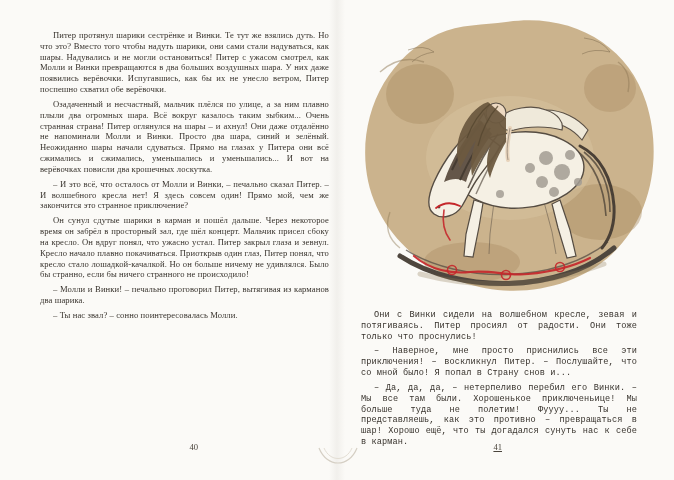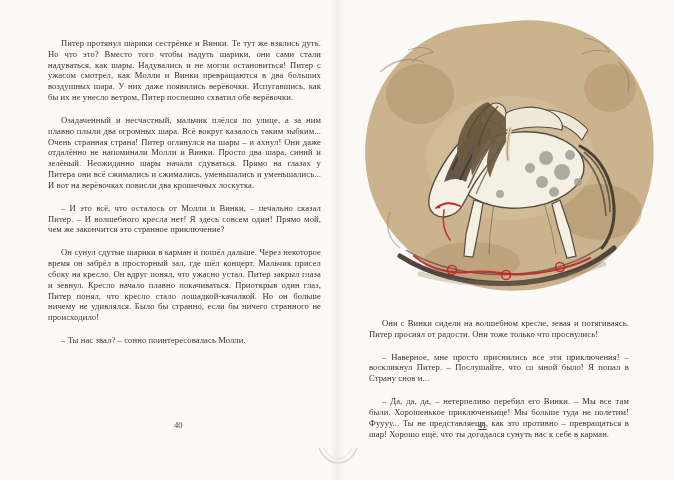--- a/index.html
+++ b/index.html
@@ -10,44 +10,45 @@
     color:#37322c;
   }
   .gutter{
     position:absolute;left:329px;top:0;width:16px;height:480px;
     background:linear-gradient(90deg,rgba(0,0,0,0) 0%,rgba(110,100,85,.07) 50%,rgba(0,0,0,0) 100%);
   }
   .page-text{
     position:absolute;text-align:justify;font-size:8.6px;line-height:1.26;
     hyphens:auto;-webkit-hyphens:auto;letter-spacing:.1px;
   }
-  .page-text p{margin:12px;text-indent:13px;}
+  .page-text p{margin:4px;text-indent:13px;}
   .left-text{left:36px;top:26px;width:297px;}
-  .right-text{left:357px;top:306px;width:284px;}
+  .right-text{left:357px;top:306px;width:284px;font-family:Liberation Mono, monospace;}
   .pagenum{
-    position:absolute;top:420px;width:24px;text-align:left;
+    position:absolute;top:442px;width:24px;text-align:right;
     font-size:8.6px;color:#4a443c;
   }
   .pagenum-left{left:174px;}
   .pagenum-right{left:478px;text-decoration:underline;}
   .illustration{position:absolute;left:348px;top:10px;width:316px;height:294px;}
   .page-edge{position:absolute;left:316px;top:446px;width:44px;height:28px;}
 </style>
 </head>
 <body>
 
 <div class="spread">
 
   <div class="gutter"></div>
 
   <div class="page-text left-text">
     <p>Питер протянул шарики сестрёнке и Винки. Те тут же взялись дуть. Но что это? Вместо того чтобы надуть шарики, они сами стали надуваться, как шары. Надувались и не могли остановиться! Питер с ужасом смотрел, как Молли и Винки превращаются в два больших воздушных шара. У них даже появились верёвочки. Испугавшись, как бы их не унесло ветром, Питер поспешно схватил обе верёвочки.</p>
     <p>Озадаченный и несчастный, мальчик плёлся по улице, а за ним плавно плыли два огромных шара. Всё вокруг казалось таким зыбким... Очень странная страна! Питер оглянулся на шары – и ахнул! Они даже отдалённо не напоминали Молли и Винки. Просто два шара, синий и зелёный. Неожиданно шары начали сдуваться. Прямо на глазах у Питера они всё сжимались и сжимались, уменьшались и уменьшались... И вот на верёвочках повисли два крошечных лоскутка.</p>
     <p>– И это всё, что осталось от Молли и Винки, – печально сказал Питер. – И волшебного кресла нет! Я здесь совсем один! Прямо мой, чем же закончится это странное приключение?</p>
     <p>Он сунул сдутые шарики в карман и пошёл дальше. Через некоторое время он забрёл в просторный зал, где шёл концерт. Мальчик присел сбоку на кресло. Он вдруг понял, что ужасно устал. Питер закрыл глаза и зевнул. Кресло начало плавно покачиваться. Приоткрыв один глаз, Питер понял, что кресло стало лошадкой-качалкой. Но он больше ничему не удивлялся. Было бы странно, если бы ничего странного не происходило!</p>
+    <p>– Молли и Винки! – печально проговорил Питер, вытягивая из карманов два шарика.</p>
     <p>– Ты нас звал? – сонно поинтересовалась Молли.</p>
   </div>
 
   <svg class="illustration" viewBox="0 0 316 294" aria-hidden="true">
 
     <g>
       <path d="M158,12 C222,2 280,34 298,92 C314,142 306,204 264,244 C226,280 164,290 114,272 C66,255 24,214 18,158 C12,104 38,48 90,24 C112,14 136,15 158,12 Z" fill="#c4a97e" opacity="0.88"></path>
       <ellipse cx="72" cy="84" rx="34" ry="30" fill="#ab8d63" opacity="0.45"></ellipse>
       <ellipse cx="252" cy="202" rx="42" ry="28" fill="#ab8d63" opacity="0.45"></ellipse>
       <ellipse cx="124" cy="252" rx="48" ry="20" fill="#ab8d63" opacity="0.40"></ellipse>

